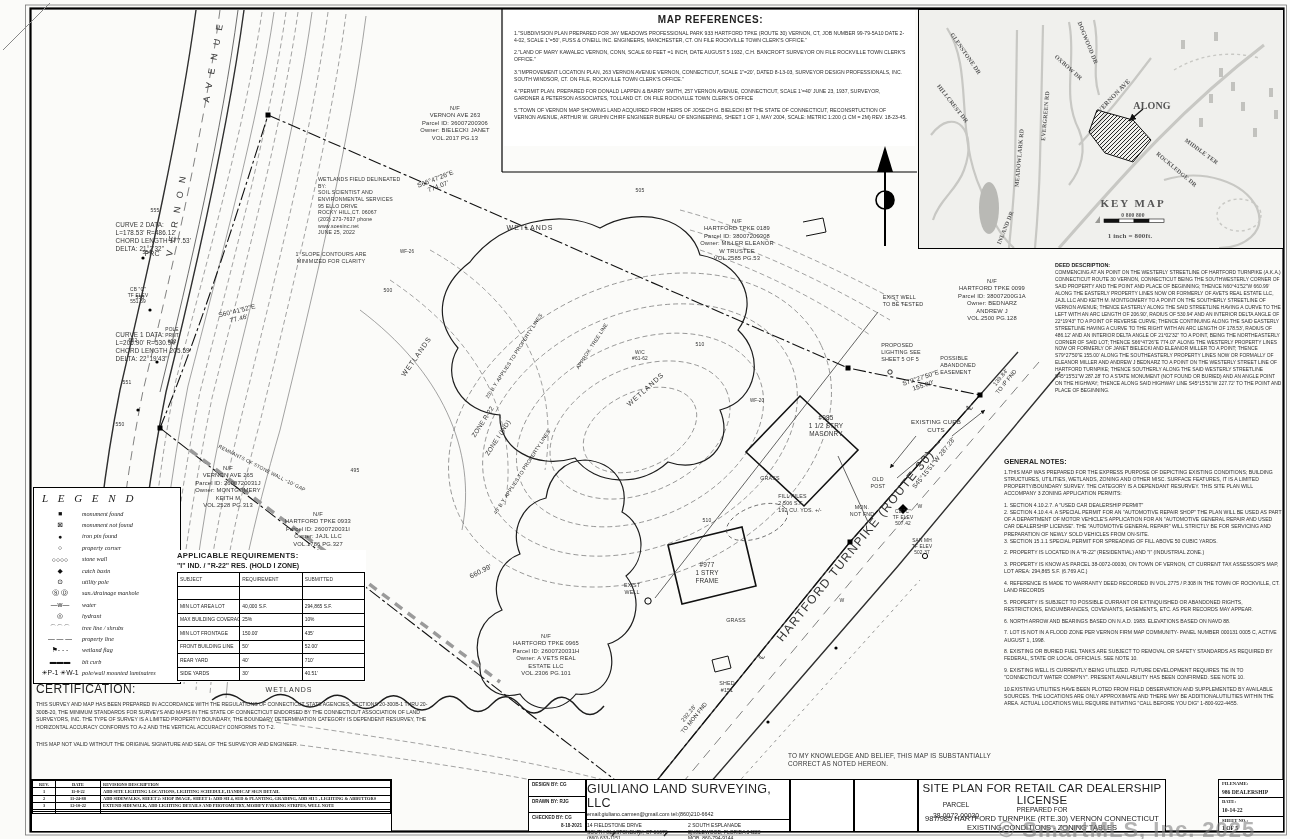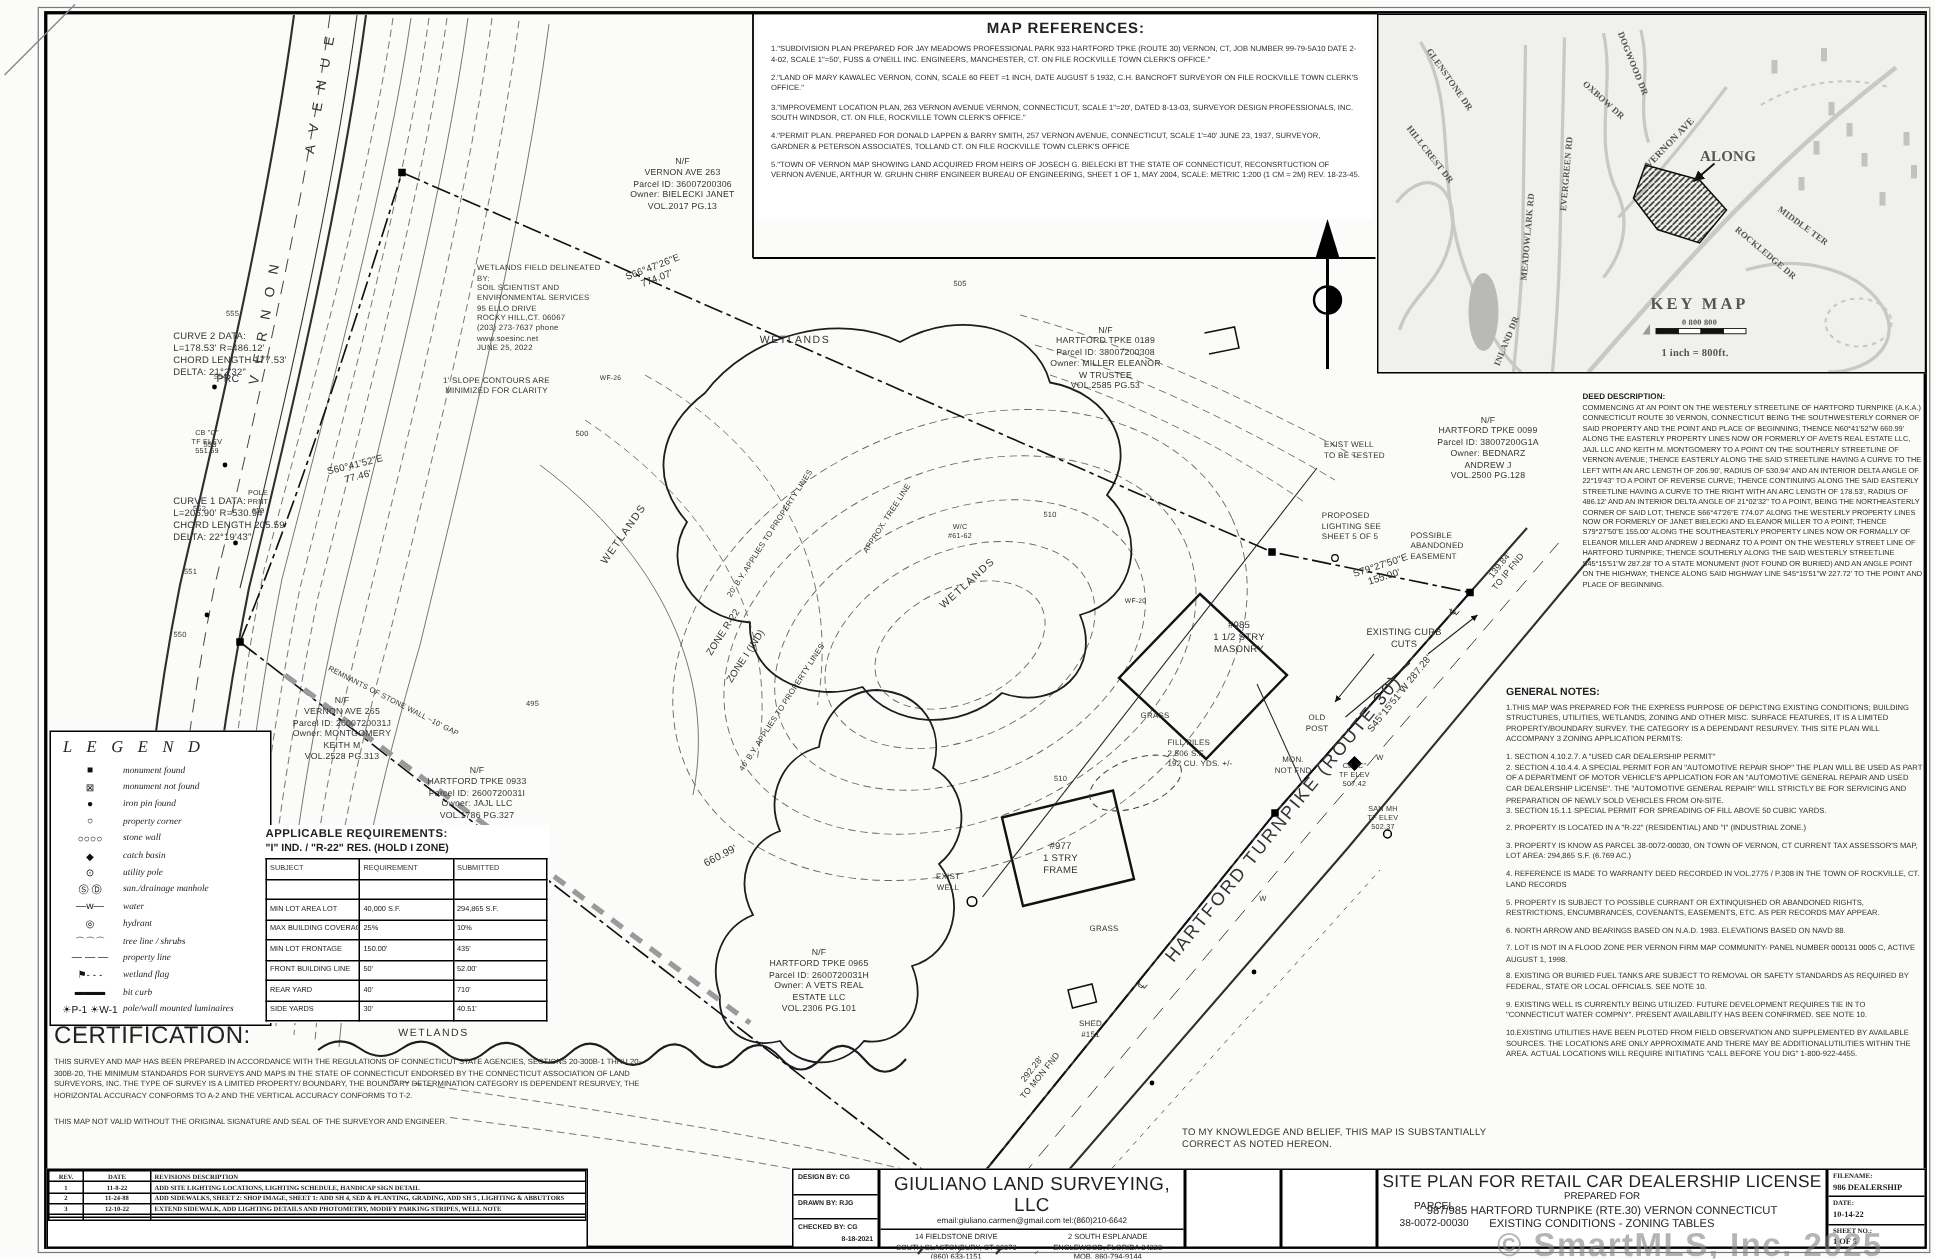--- a/index.html
+++ b/index.html
@@ -35,49 +35,49 @@
   
   #reqs{left:176px;top:550px;width:190px;background:#fff;padding:1px}
   #reqs .ttl{font-size:7.6px;font-weight:bold;letter-spacing:.3px}
   #reqs .sub{font-size:7px;font-weight:bold;margin:2px 0 3px 0}
   #reqs table{width:100%;border-collapse:collapse;table-layout:fixed}
   #reqs th,#reqs td{border:.9px solid #000;font-size:4.9px;font-weight:normal;text-align:left;
        padding:1.5px 2px;height:9.5px;overflow:hidden;white-space:nowrap}
   #reqs th{color:#333}
   
   #cert{left:36px;top:682px;width:400px;background:transparent}
-  #cert .ttl{font-size:16px;margin-bottom:5px;letter-spacing:.4px}
+  #cert .ttl{font-size:12px;margin-bottom:5px;letter-spacing:.4px}
   #cert p{font-size:5.1px;line-height:1.5;margin:0 0 9px 0;color:#2d2d2d}
   
   #revs{left:31px;top:779px;width:361px;height:53px;border:1.6px solid #000;overflow:hidden}
   #revs table{width:100%;border-collapse:collapse;table-layout:fixed}
   #revs th,#revs td{border:.8px solid #000;font-family:"Liberation Serif",serif;font-weight:bold;
        font-size:4.4px;padding:.5px 2px;text-align:left;white-space:pre-line;line-height:1.2}
   #revs .c-rev{width:18px;text-align:center}
   #revs .c-date{width:40px;text-align:center}
   
   .tbcell{position:absolute;top:779px;height:53px;border:1.6px solid #000;box-sizing:border-box;background:#fff;z-index:2}
   #tb-scale{left:391px;width:137px;text-align:center}
   #tb-scale .t1{font-family:"Liberation Serif",serif;font-weight:bold;font-size:8.5px;margin-top:3px;letter-spacing:.7px}
   #tb-scale .nums{display:flex;justify-content:space-between;padding:0 8px;font-family:"Liberation Serif",serif;font-weight:bold;font-size:6px;margin-top:2px}
   #tb-scale .bar{display:flex;width:116px;height:4px;margin:1px auto 0;border:1px solid #000}
   #tb-scale .bar span{flex:1}
   #tb-scale .t2{font-family:"Liberation Serif",serif;font-weight:bold;font-size:7px;margin-top:5px}
   #tb-staff{left:528px;width:58px;display:flex;flex-direction:column}
   #tb-staff .srow{flex:1;border-bottom:1px solid #000;font-size:4.6px;font-weight:bold;padding:2px 3px;line-height:1.3}
   #tb-staff .srow:last-child{border-bottom:none}
   #tb-staff .sdate{display:block;text-align:right;margin-top:2px}
-  #tb-co{left:586px;width:204px;text-align:center}
+  #tb-co{left:586px;width:204px;text-align:left}
   #tb-co .name{font-size:12.5px;letter-spacing:.3px;margin-top:2px}
   #tb-co .mail{font-size:5.4px;margin-top:1px;border-bottom:1px solid #000;padding-bottom:2px}
   #tb-co .offices{display:flex}
   #tb-co .off{flex:1;font-size:5px;line-height:1.3;margin-top:2px;white-space:pre-line}
   #tb-e1{left:790px;width:64px}
   #tb-e2{left:854px;width:64px}
-  #tb-proj{left:918px;width:300px}
+  #tb-proj{left:918px;width:248px}
   #tb-proj .t1{font-size:11.5px;text-align:center;margin-top:2px;letter-spacing:.2px}
   #tb-proj .pf{font-size:6.5px;text-align:center}
   #tb-proj .client{font-size:14.5px;text-align:center;letter-spacing:.5px}
   #tb-proj .addr{font-size:7.5px;text-align:center;margin-top:1px}
   #tb-proj .sub{font-size:7.5px;text-align:center}
   #tb-proj .parcel{position:absolute;left:14px;top:20px;font-size:6.8px;text-align:center;line-height:1.6}
   #tb-meta{left:1218px;width:66px;display:flex;flex-direction:column}
   #tb-meta .mrow{flex:1;border-bottom:1px solid #000;font-family:"Liberation Serif",serif;font-weight:bold;
        font-size:4.6px;padding:1px 3px;line-height:1.5}
   #tb-meta .mrow:last-child{border-bottom:none}

